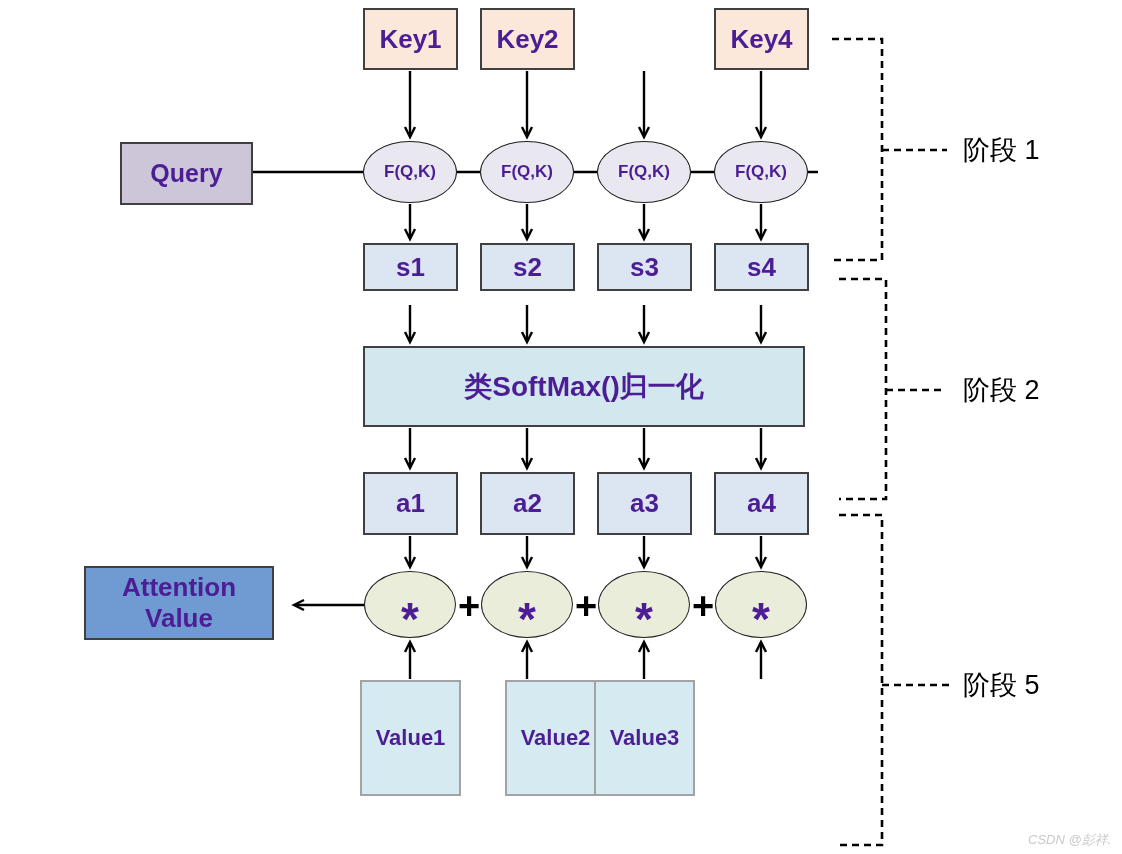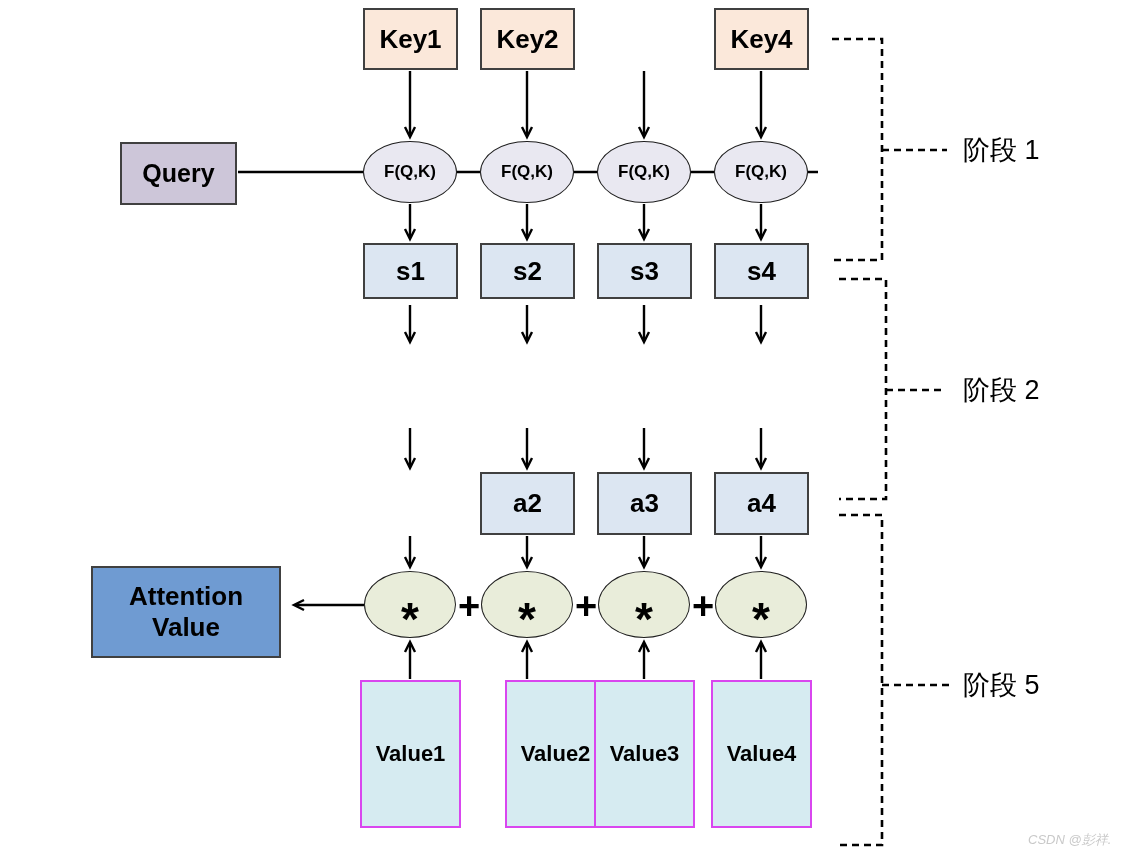--- a/index.html
+++ b/index.html
@@ -3,57 +3,57 @@
 <meta charset="utf-8">
 <style>
   html,body{margin:0;padding:0;background:#ffffff;}
   body{font-family:"Liberation Sans","DejaVu Sans",sans-serif;}
   #canvas{position:relative;width:1122px;height:854px;background:#ffffff;overflow:hidden;}
   .abs{position:absolute;box-sizing:border-box;}
   #connectors{position:absolute;left:0;top:0;width:1122px;height:854px;pointer-events:none;}
 
   
   .node{display:flex;align-items:center;justify-content:center;
-        color:#000000;font-weight:bold;text-align:center;}
+        color:#4c1d95;font-weight:bold;text-align:center;}
   .rect{border:2px solid #404040;}
   .ellipse{border:1.4px solid #1f1f1f;border-radius:50%;}
 
   
   .rowkey{top:8px;width:95px;height:62px;background:#fbe8da;font-size:26px;}
   .k1{left:363px}.k2{left:480px}.k3{left:597px}.k4{left:714px}
 
   
-  .query{left:120px;top:142px;width:117px;height:63px;background:#cdc6d9;font-size:25px;}
+  .query{left:120px;top:142px;width:133px;height:63px;background:#cdc6d9;font-size:25px;}
 
   
   .fe{top:141px;width:94px;height:62px;background:#e9e8f1;font-size:17px;}
 
   
-  .rowscore{top:243px;width:95px;height:56px;background:#dce6f2;font-size:26px;}
+  .rowscore{top:243px;width:95px;height:48px;background:#dce6f2;font-size:26px;}
 
   
   .softmax{left:363px;top:346px;width:442px;height:81px;background:#d2e7ee;font-size:28px;}
 
   
   .rowweight{top:472px;width:95px;height:63px;background:#dce6f2;font-size:26px;}
 
   
   .me{top:571px;width:92px;height:67px;background:#e9edda;font-size:46px;}
   .m1{left:364px}.m2{left:481px}.m3{left:598px}.m4{left:715px}
   .star{transform:translateY(0.30em);}
 
   
   .plus{font-size:38px;font-weight:bold;color:#000;transform:translate(-50%,-50%);line-height:1;}
   .p1{left:469px;top:606px}.p2{left:586px;top:606px}.p3{left:703px;top:606px}
 
   
-  .attn{left:91px;top:566px;width:190px;height:92px;background:#6f9bd2;font-size:26px;line-height:1.18;padding:16px 12px;}
+  .attn{left:84px;top:566px;width:190px;height:74px;background:#6f9bd2;font-size:26px;line-height:1.18;padding:16px 12px;}
 
   
-  .val{top:680px;width:101px;height:148px;background:#d6ebf1;font-size:22px;border:2px solid #d946ef;}
+  .val{top:680px;width:101px;height:116px;background:#d6ebf1;font-size:22px;border:2px solid #a3a3a3;}
   .v1{left:360px}.v2{left:505px}.v3{left:594px}.v4{left:711px}
 
   
   .stage{left:963px;font-size:27px;font-weight:normal;color:#000;white-space:nowrap;line-height:34px;}
   .st1{top:133px}.st2{top:373px}.st3{top:668px}
 
   
   .watermark{left:1028px;top:831px;font-size:13px;color:#c9c9c9;font-weight:normal;white-space:nowrap;font-style:italic;}
 </style>
 </head>
@@ -119,21 +119,23 @@
   <div class="abs node ellipse fe k1">F(Q,K)</div>
   <div class="abs node ellipse fe k2">F(Q,K)</div>
   <div class="abs node ellipse fe k3">F(Q,K)</div>
   <div class="abs node ellipse fe k4">F(Q,K)</div>
 
   <div class="abs node rect rowscore k1">s1</div>
   <div class="abs node rect rowscore k2">s2</div>
   <div class="abs node rect rowscore k3">s3</div>
   <div class="abs node rect rowscore k4">s4</div>
 
+  <div class="abs node rect softmax">类SoftMax()归一化</div>
 
+  <div class="abs node rect rowweight k1">a1</div>
   <div class="abs node rect rowweight k2">a2</div>
   <div class="abs node rect rowweight k3">a3</div>
   <div class="abs node rect rowweight k4">a4</div>
 
   <div class="abs node ellipse me m1">
       <span class="star">*</span>
     </div>
   <div class="abs node ellipse me m2">
       <span class="star">*</span>
     </div>
@@ -146,21 +148,20 @@
 
   <div class="abs plus p1">+</div>
   <div class="abs plus p2">+</div>
   <div class="abs plus p3">+</div>
 
   <div class="abs node rect attn">Attention Value</div>
 
   <div class="abs node val v1">Value1</div>
   <div class="abs node val v2">Value2</div>
   <div class="abs node val v3">Value3</div>
-  <div class="abs node val v4">Value4</div>
 
   <div class="abs stage st1">阶段 1</div>
   <div class="abs stage st2">阶段 2</div>
   <div class="abs stage st3">阶段 5</div>
 
   <div class="abs watermark">CSDN @彭祥.</div>
 
 </div>
 
 </body></html>

